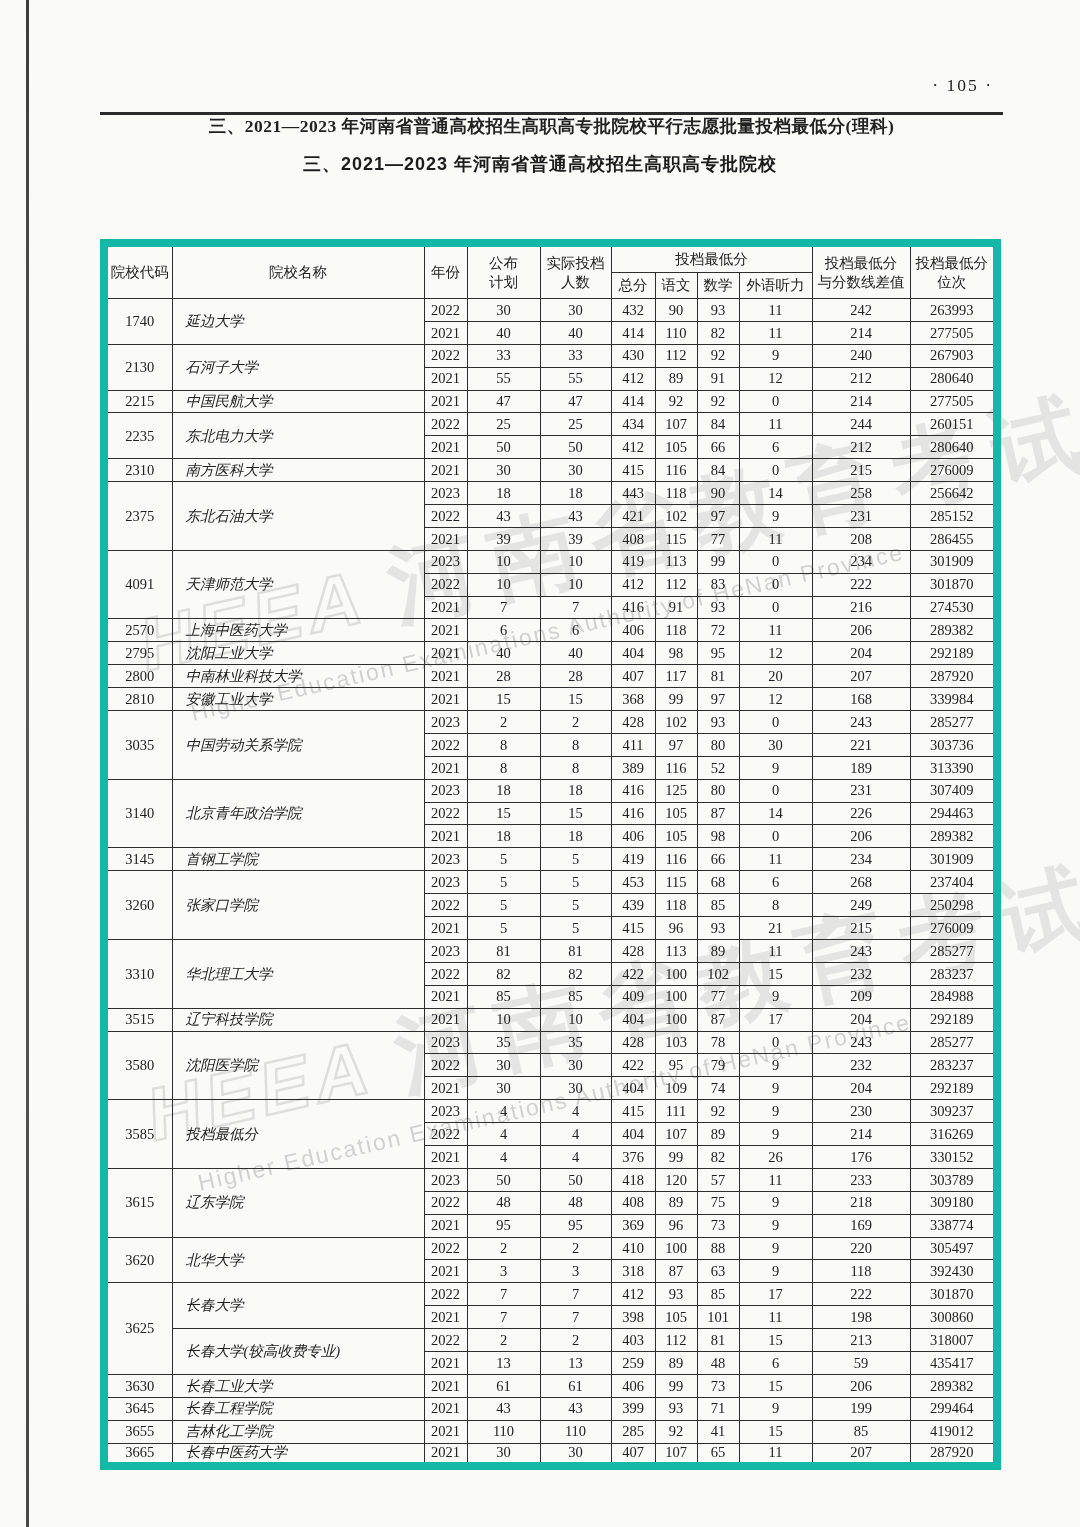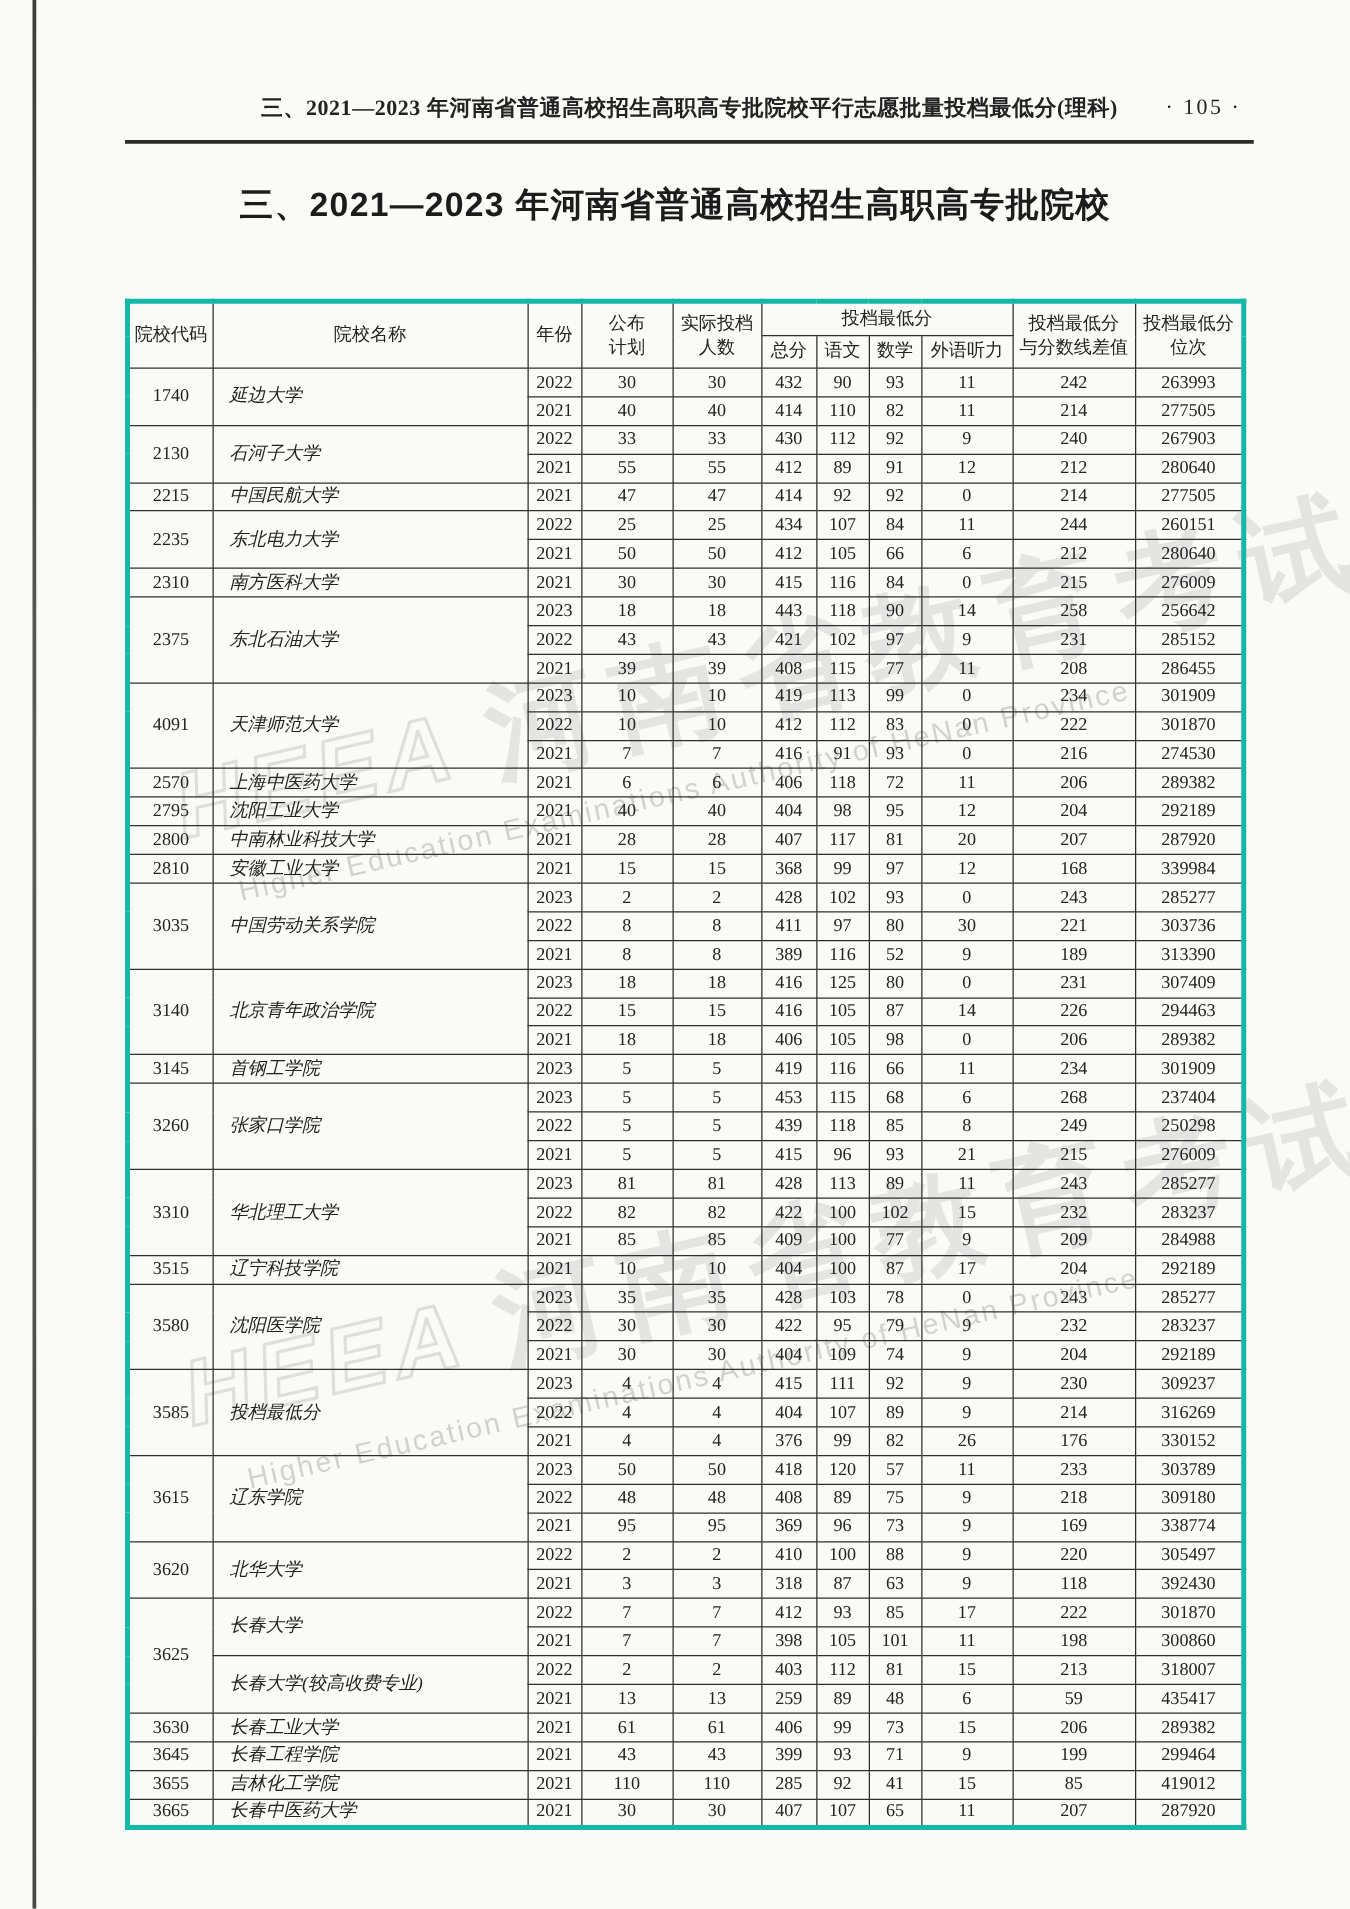--- a/index.html
+++ b/index.html
@@ -12,30 +12,30 @@
   
   .scan-edge{
     position:absolute;left:26px;top:0;width:3px;height:1527px;
     background:linear-gradient(to bottom,#3c3c3c,#5a5a5a 40%,#474747);
   }
   
   .running-header{
     position:absolute;left:100px;top:74px;width:903px;height:28px;
     font-size:17.5px;font-weight:700;white-space:nowrap;
   }
-  .rh-title{display:block;text-align:center;letter-spacing:0.5px;}
+  .rh-title{display:block;text-align:center;letter-spacing:0.5px;margin-top:40px;}
   .rh-page{position:absolute;right:10px;top:1px;font-weight:400;letter-spacing:2px;}
   .header-rule{
     position:absolute;left:100px;top:112px;width:903px;height:2.5px;background:#2b2b2b;
   }
   
   .main-title{
     position:absolute;left:0;top:142px;width:1080px;text-align:center;
     font-family:"Liberation Sans","DejaVu Sans",sans-serif;
-    font-size:27px;font-weight:900;line-height:44px;color:#1c1c1c;
+    font-size:18px;font-weight:900;line-height:44px;color:#1c1c1c;
     letter-spacing:1px;
   }
   
   .watermark{
     position:absolute;white-space:nowrap;pointer-events:none;
     transform:rotate(-12.8deg);transform-origin:left top;z-index:0;
   }
   .wm1{left:128px;top:588px;}
   .wm2{left:135px;top:1058px;}
   .wm-line1{display:flex;align-items:center;gap:26px;}
@@ -56,21 +56,21 @@
   
   table.scores{
     position:absolute;left:100px;top:239px;width:893px;z-index:1;
     border-collapse:collapse;table-layout:fixed;
     font-size:14.5px;background:transparent;
   }
   table.scores th,table.scores td{
     border:1px solid #2e2e2e;text-align:center;vertical-align:middle;
     padding:0;background:transparent;overflow:hidden;
   }
-  table.scores{border:4px solid #14b8a6;}
+  table.scores{border:8px solid #14b8a6;}
   table.scores thead th{
     font-weight:400;white-space:pre-line;line-height:1.3;height:25px;
   }
   table.scores tbody tr{height:22.9px;}
   table.scores tbody td{line-height:1;}
   table.scores tbody td.name{text-align:left;padding-left:13px;font-style:italic;}
 </style>
 </head>
 <body>
 

